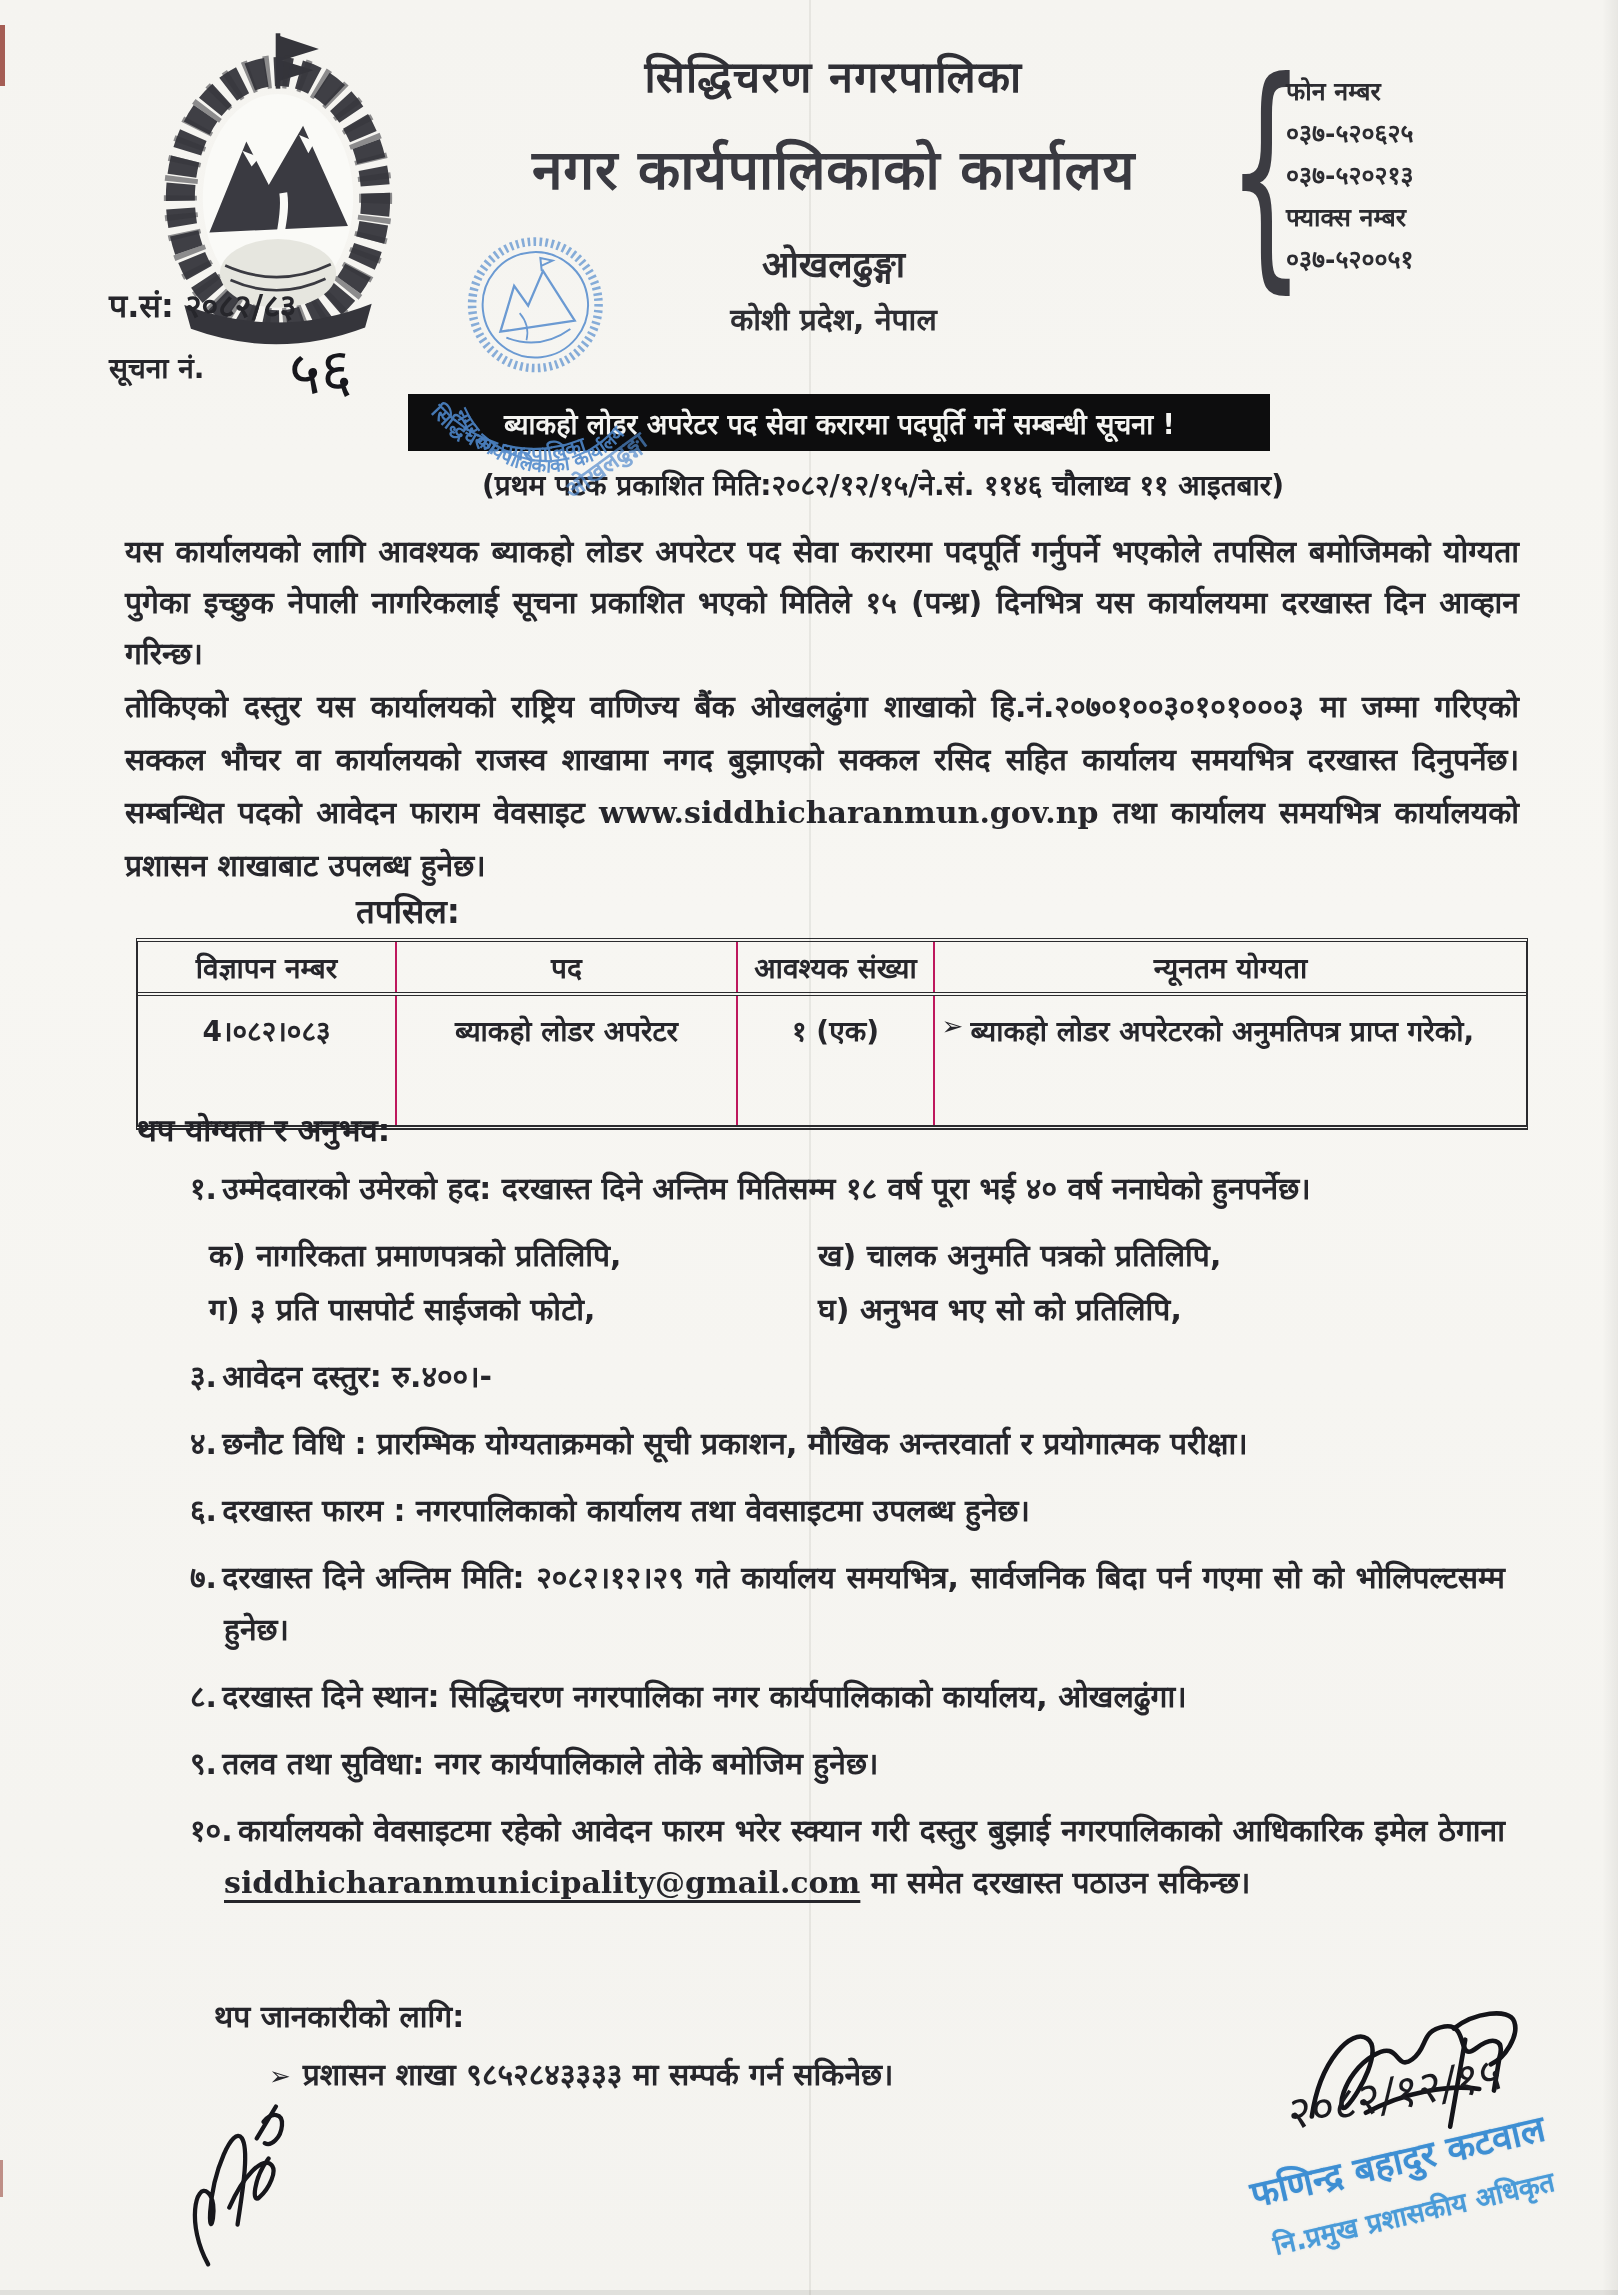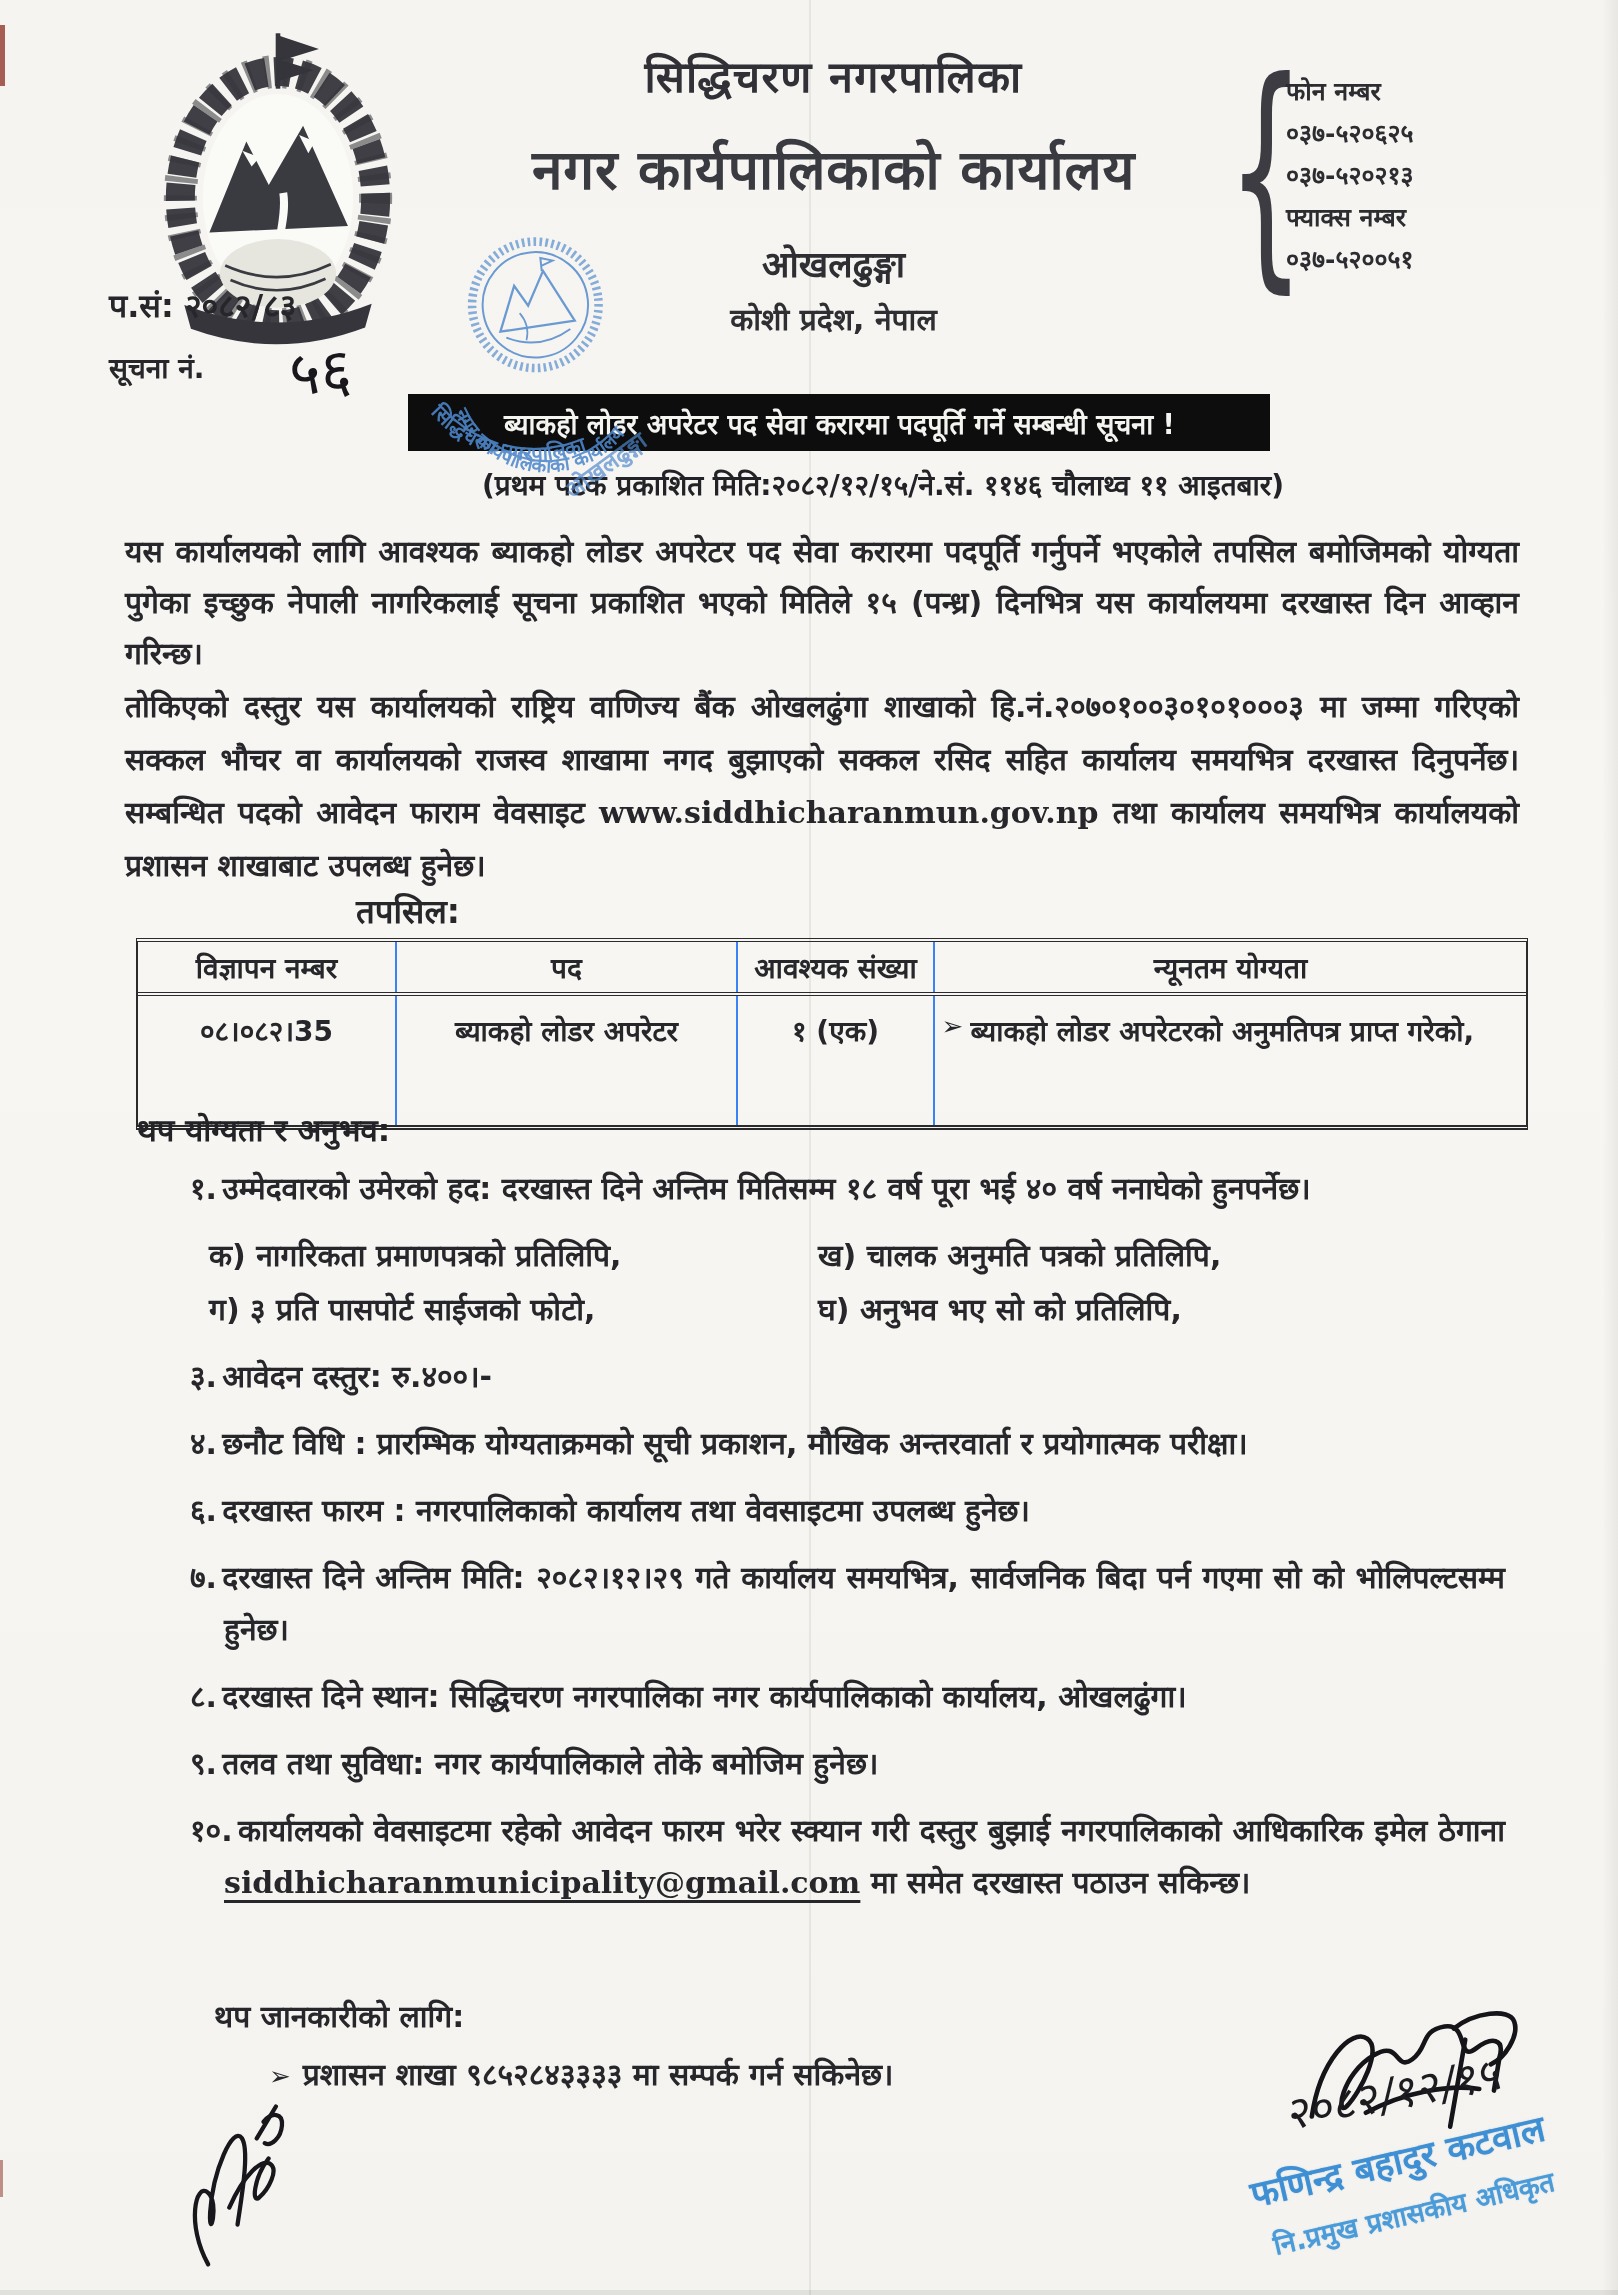--- a/index.html
+++ b/index.html
@@ -38,21 +38,21 @@
   .para{left:125px;width:1394px;font-size:30px;font-weight:bold;color:#26262b;text-align:justify;}
   .para1{top:526px;line-height:51px;}
   .para2{top:680px;line-height:53px;}
   .latin-serif{font-family:"DejaVu Serif","Liberation Serif",serif;font-weight:bold;}
   
   .tbl-caption{left:356px;top:888px;width:955px;text-align:left;font-size:33px;font-weight:bold;}
   .tbl{left:136px;top:938px;width:1392px;border-left:2px solid #2b2b2e;border-right:2px solid #2b2b2e;
        border-top:4.6px double #2b2b2e;border-bottom:5.3px double #2b2b2e;box-sizing:border-box;background:transparent;}
   .tr{display:flex;width:100%;}
   .thead{border-bottom:4.6px double #2b2b2e;}
-  .td{box-sizing:border-box;border-right:2px solid #3b82f6;font-size:28px;font-weight:bold;color:#26262b;}
+  .td{box-sizing:border-box;border-right:2px solid #be185d;font-size:28px;font-weight:bold;color:#26262b;}
   .td:last-child{border-right:none;}
   .c1{width:259px;}.c2{width:341px;}.c3{width:197px;}.c4{width:593px;flex:1;}
   .thead .td{height:50px;display:flex;align-items:center;justify-content:center;}
   .tdata .td{height:129px;padding-top:14.5px;}
   .tdata .c1,.tdata .c3{text-align:center;}
   .tdata .c2{text-align:center;}
   .qualcell{display:flex;padding:14.5px 9.2px 0 6.6px;}
   .qual-bullet{flex:0 0 29px;font-size:26px;}
   .qual-text{flex:1;text-align:justify;line-height:42px;}
   
@@ -162,21 +162,21 @@
 
 <div class="abs tbl-caption">तपसिल:</div>
 <div class="abs tbl">
   <div class="tr thead">
     <div class="td c1">विज्ञापन नम्बर</div>
     <div class="td c2">पद</div>
     <div class="td c3">आवश्यक संख्या</div>
     <div class="td c4">न्यूनतम योग्यता</div>
   </div>
   <div class="tr tdata">
-    <div class="td c1">०८।०८२।35</div>
+    <div class="td c1">4।०८२।०८३</div>
     <div class="td c2">ब्याकहो लोडर अपरेटर</div>
     <div class="td c3">१ (एक)</div>
     <div class="td c4 qualcell">
       <span class="qual-bullet">➢</span>
       <span class="qual-text">ब्याकहो लोडर अपरेटरको अनुमतिपत्र प्राप्त गरेको,</span>
     </div>
   </div>
 </div>
 
 <div class="abs sec-heading">थप योग्यता र अनुभव:</div>

